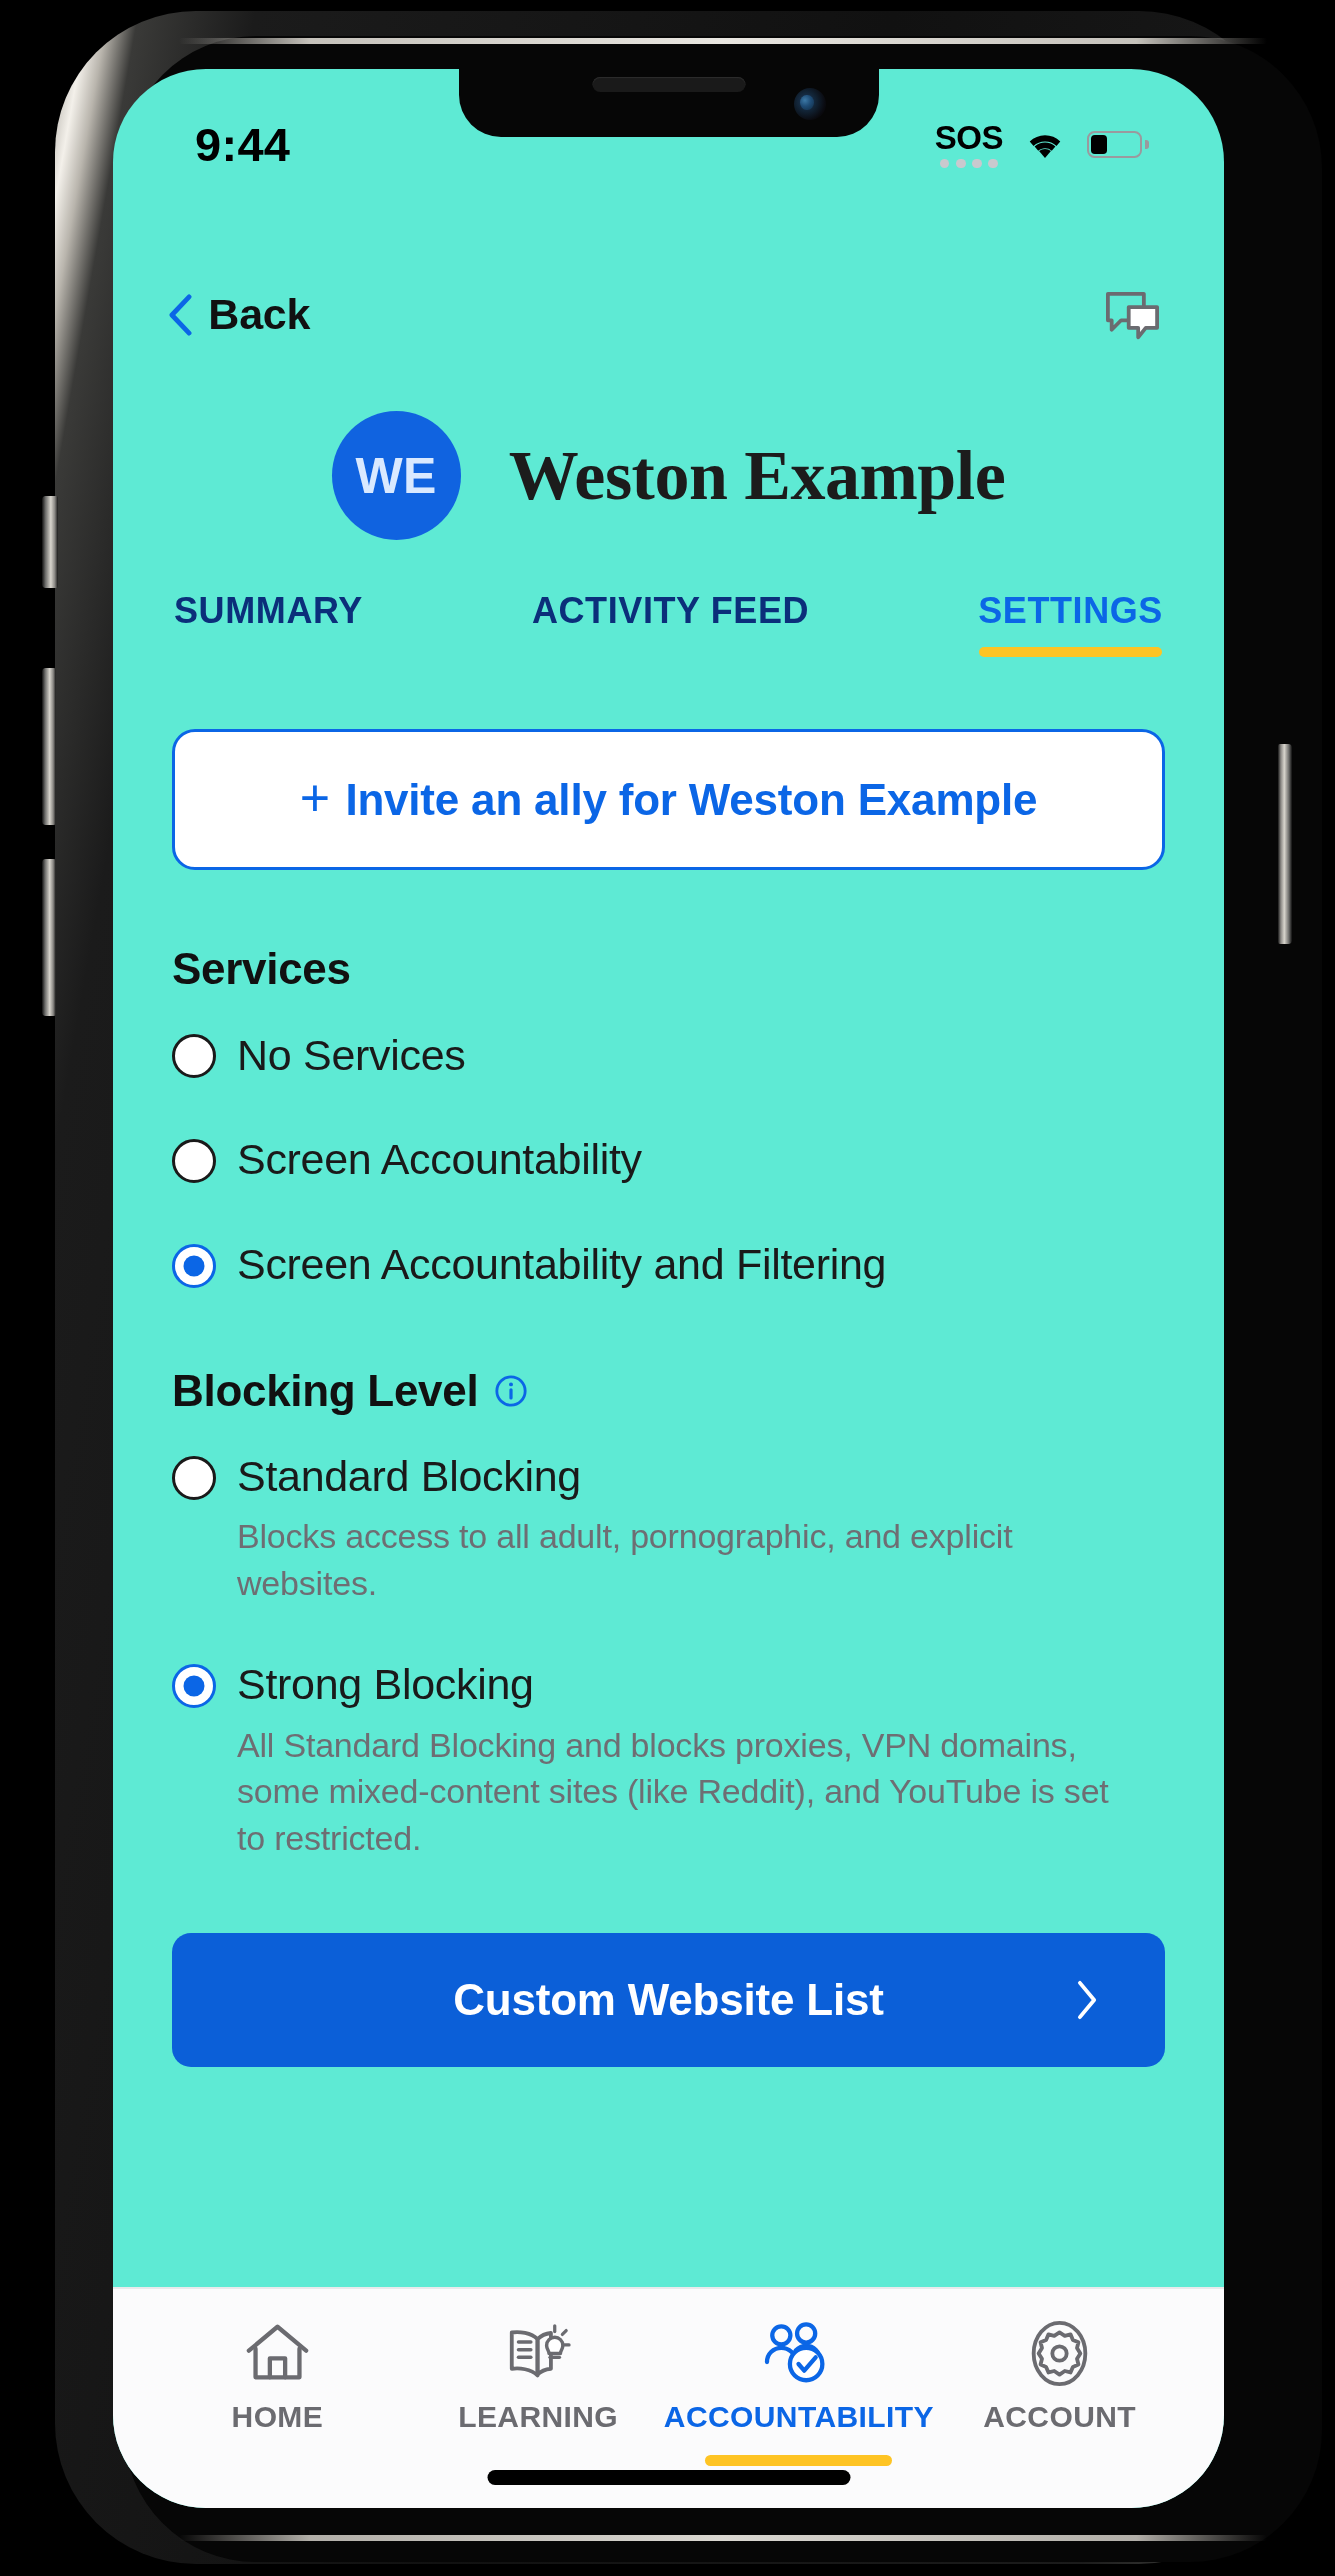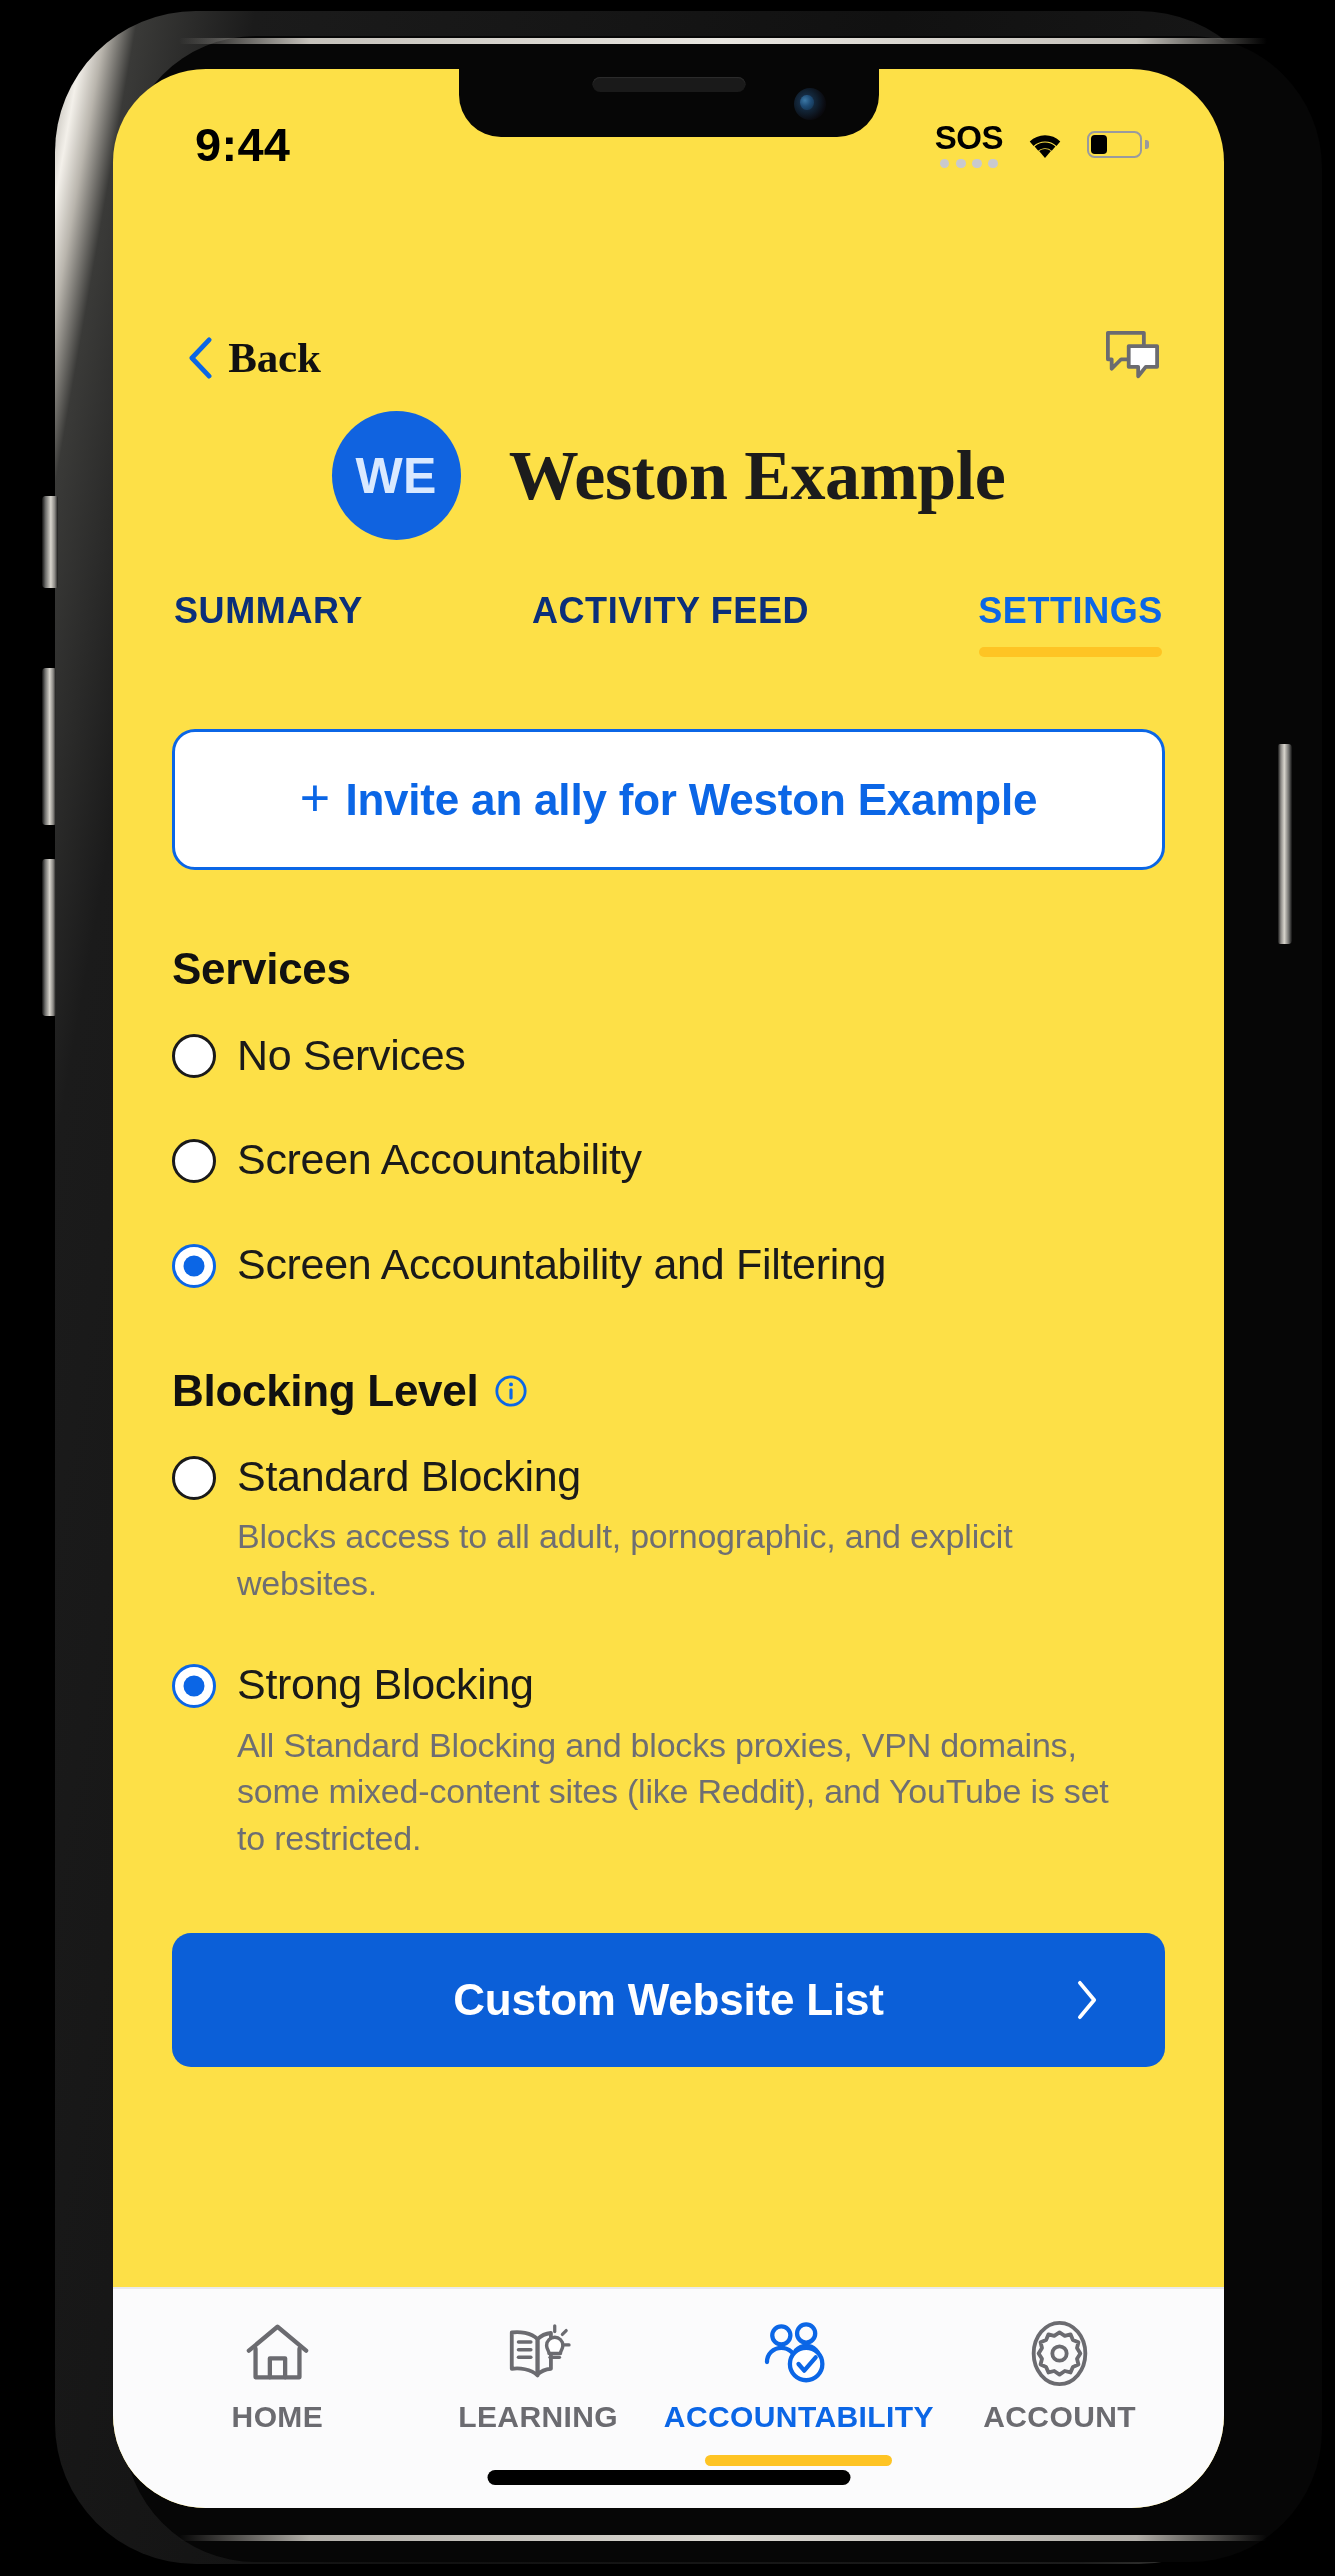--- a/index.html
+++ b/index.html
@@ -54,21 +54,21 @@
   .btn-power { left: 1278px; top: 744px; width: 14.3px; height: 200px;
     background: linear-gradient(270deg, #101010 0%, #6d6d6b 22%, #d8d5cd 55%, #8a8884 80%, #171717 100%);
     border-radius: 1.9px 3.8px 3.8px 1.9px; }
 
   
   .screen {
     position: absolute;
     left: 113px; top: 69px;
     width: 1111px; height: 2439px;
     border-radius: 93px;
-    background: #fde047;
+    background: #5eead4;
     overflow: hidden;
   }
 
   
   .notch {
     position: absolute;
     left: 50%; transform: translateX(-50%);
     top: -5.7px;
     width: 420px; height: 74px;
     background: #060606;
@@ -119,22 +119,22 @@
   .battery-tip {
     position:absolute; right:-6.7px; top:8.6px; width:3.8px; height:9.5px;
     background:#9a9a9e; border-radius: 0 2.9px 2.9px 0;
   }
 
   
   .app { position:absolute; left:0; top:0; width:100%; height:100%; display:flex; flex-direction:column; }
   .app-scroll { flex: 1 1 auto; padding-top: 221px; overflow:hidden; }
 
   .navbar {
-    display:flex; align-items:flex-end; justify-content:space-between;
-    padding: 0 63px 0 75px; height: 92px; margin-bottom: 9.5px; font-family: Liberation Serif, serif;
+    display:flex; align-items:flex-start; justify-content:space-between;
+    padding: 0 63px 0 55px; height: 92px; margin-bottom: 9.5px;
   }
   .back-btn { display:flex; align-items:center; gap: 15.3px; cursor:pointer; }
   .back-chev { width: 25px; height: 42px; }
   .back-label { font-size: 43px; font-weight: 700; color: #111; letter-spacing: -0.2px; }
   .chat-icon { width: 57px; height: 53px; }
 
   .profile { display:flex; align-items:center; justify-content:center; gap: 48px; margin: 29px 0 7.6px 0; }
   .avatar {
     width: 129px; height: 129px; border-radius: 50%;
     background: #1063e0; color: #d9e9ff;

